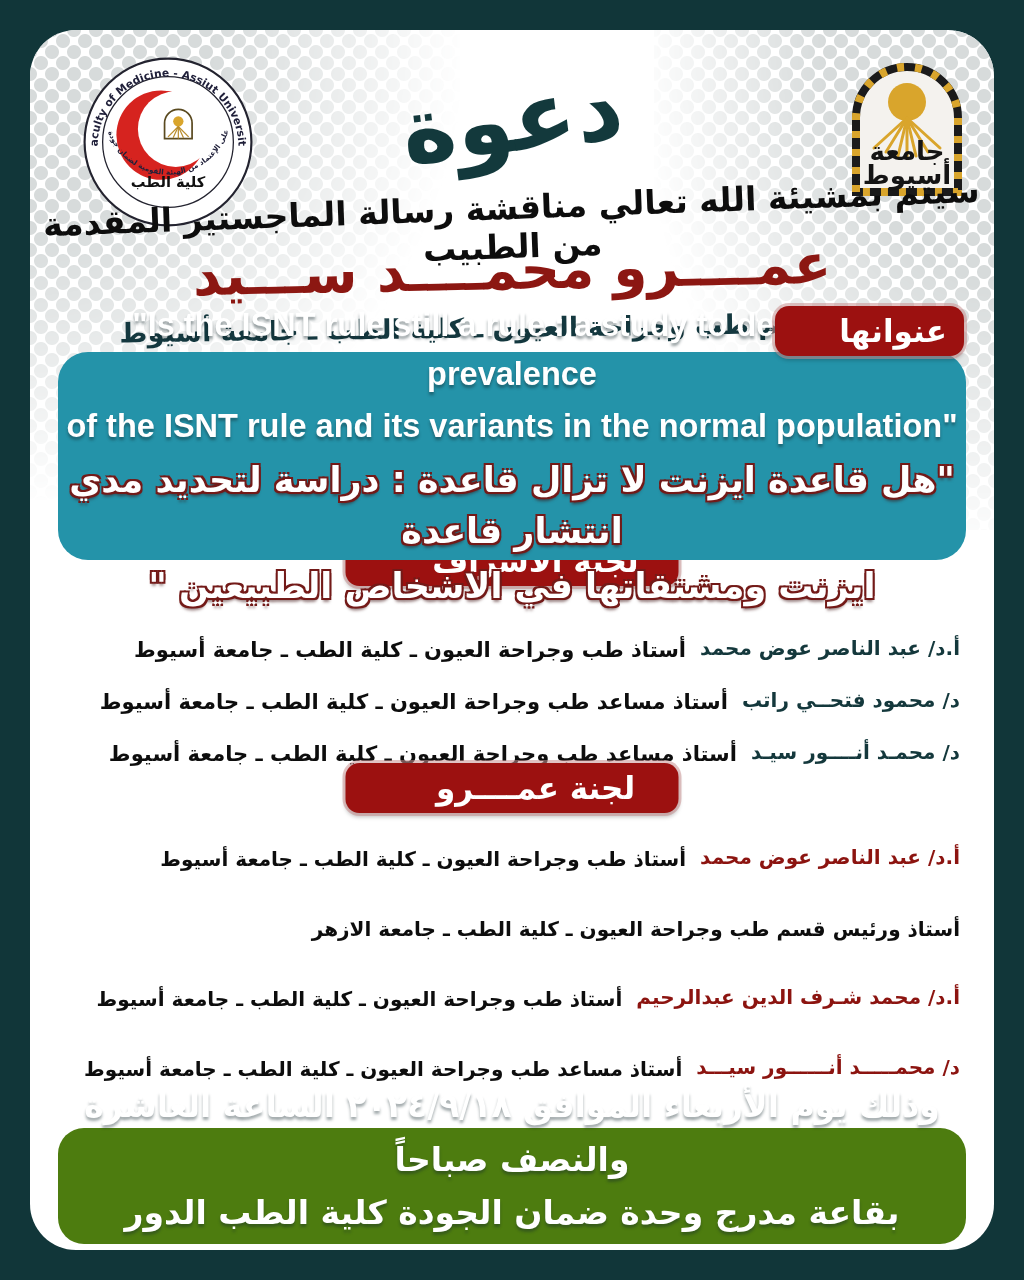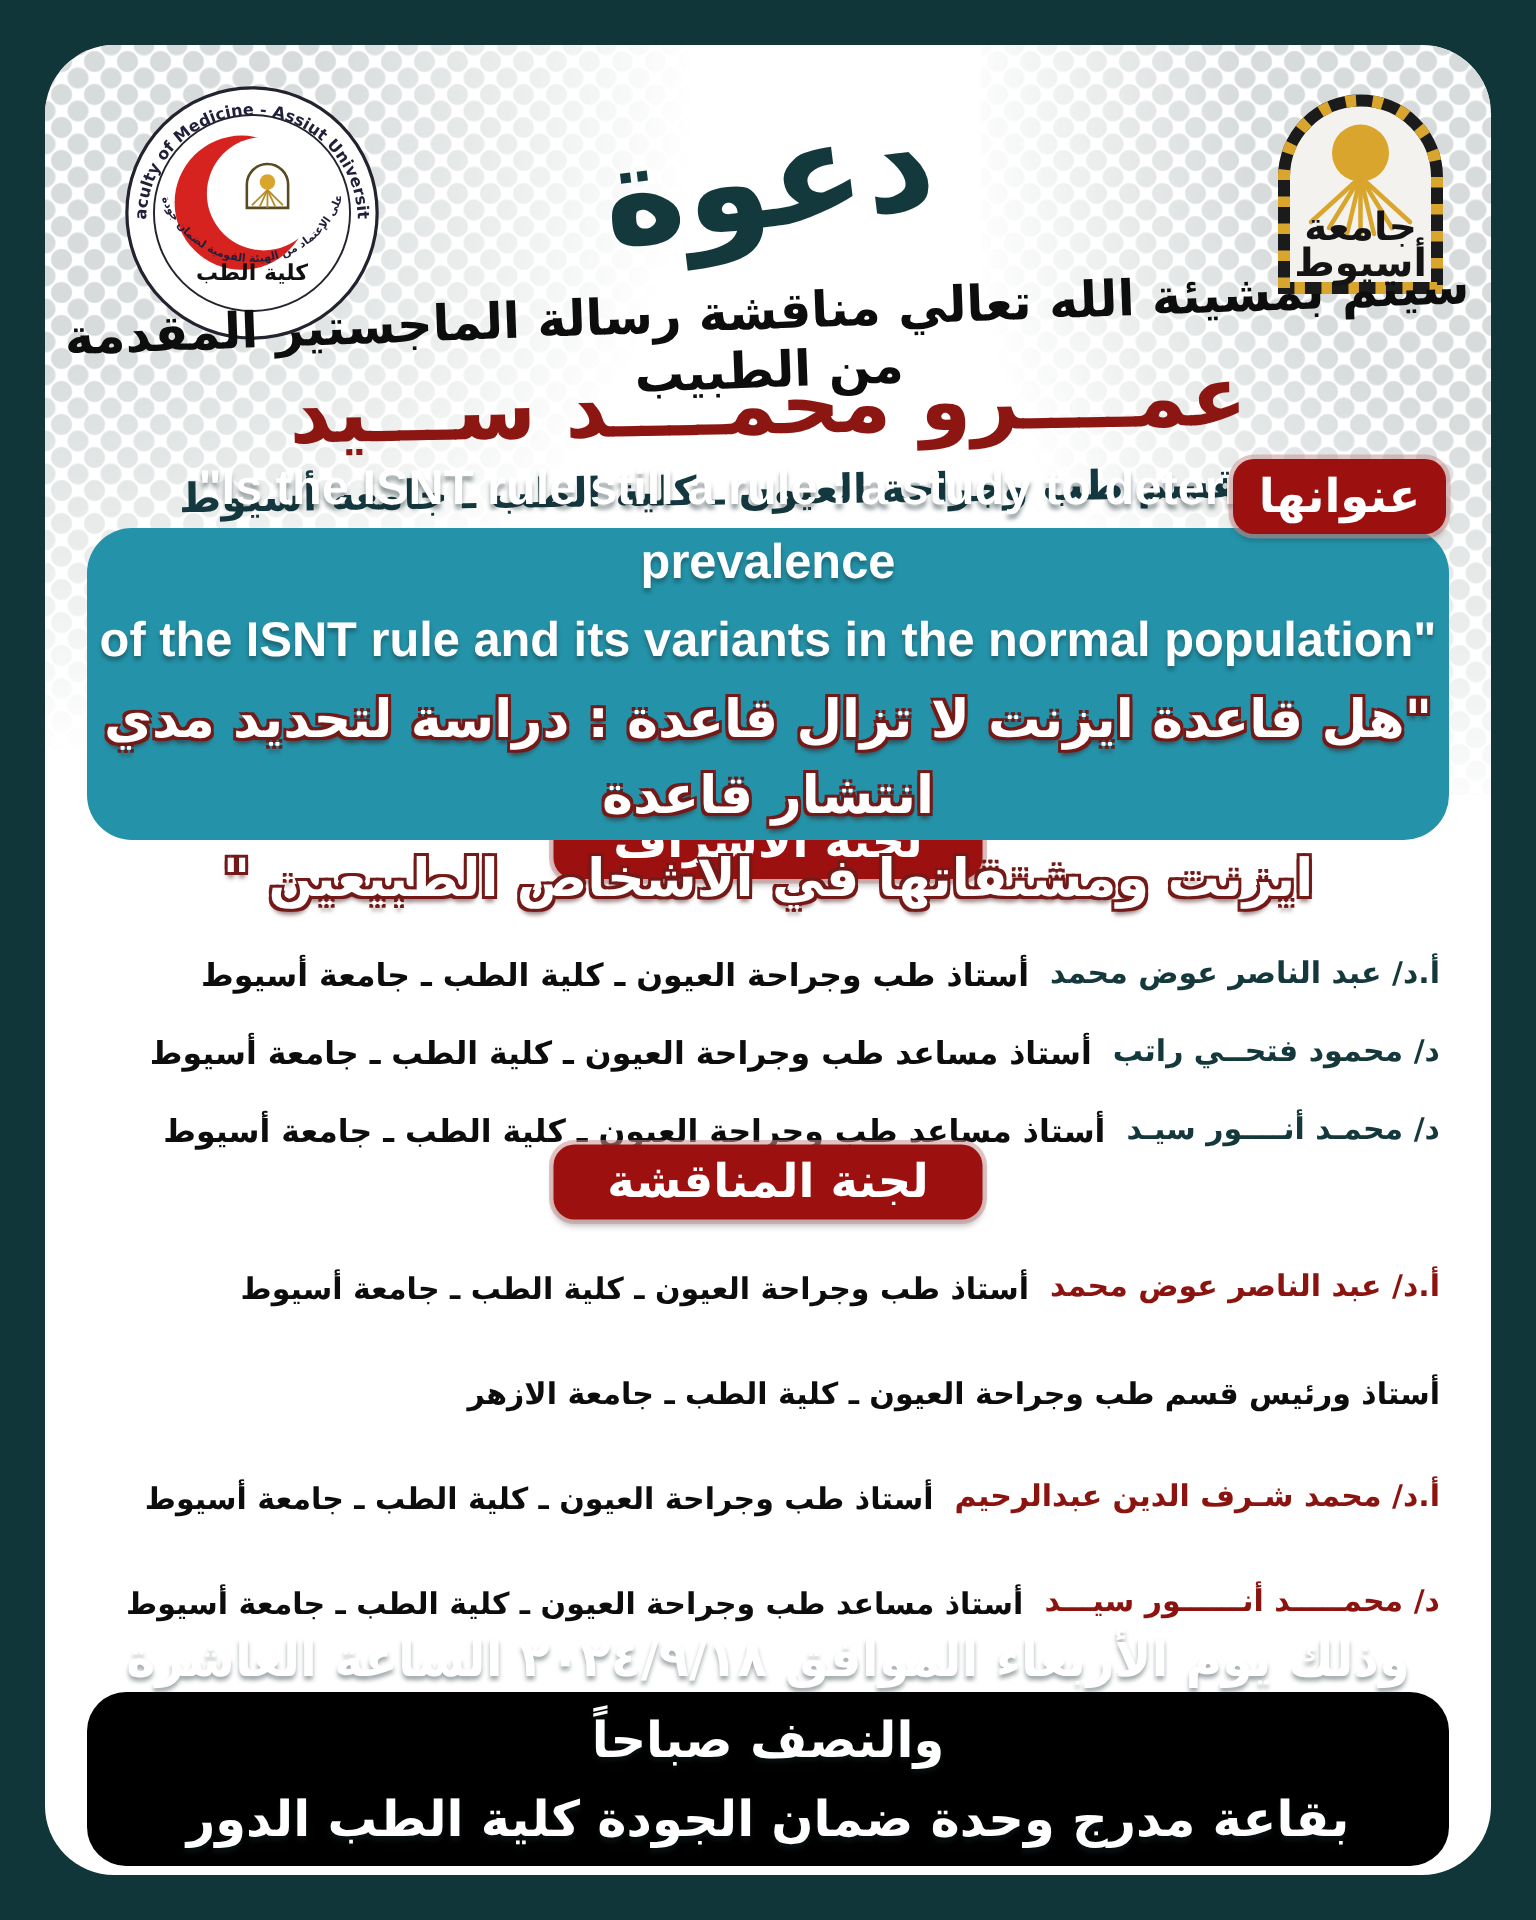--- a/index.html
+++ b/index.html
@@ -48,21 +48,21 @@
     transform:rotate(-1.1deg);direction:rtl;
   }
   .candidate-title{
     position:absolute;left:0;top:282px;width:100%;text-align:center;
     font-size:27px;font-weight:bold;color:#14383f;
     transform:rotate(-0.8deg);direction:rtl;
   }
   .badge{
     background:#9c1110;color:#ffffff;font-weight:bold;direction:rtl;
     display:flex;align-items:center;justify-content:center;
-    border-radius:14px;box-shadow:0 0 0 3px rgba(201,146,146,.55),0 4px 4px rgba(0,0,0,.25);
+    border-radius:14px;box-shadow:0 0 0 3px rgba(201,146,146,.55),0 4px 4px rgba(0,0,0,.25);padding-left:47px;
   }
   .badge-title{
     position:absolute;right:30px;top:276px;width:142px;height:50px;font-size:31px;z-index:3;
   }
   .title-box{
     position:absolute;left:28px;top:322px;width:908px;height:208px;
     background:#2493a9;border-radius:30px;z-index:2;
     display:flex;flex-direction:column;justify-content:center;gap:4px;
   }
   .title-en{
@@ -87,21 +87,21 @@
   .member-row{display:flex;align-items:center;gap:14px;}
   .rows-supervision .member-row{height:52px;}
   .rows-discussion .member-row{height:70px;}
   .member-name{font-size:20px;font-weight:bold;white-space:nowrap;}
   .rows-supervision .member-name{color:#14383c;}
   .rows-discussion .member-name{color:#8c1410;}
   .member-title{font-size:21px;font-weight:bold;color:#0d0d0d;white-space:nowrap;padding-top:4px;}
   .rows-discussion .member-title{font-size:20px;}
   .footer-box{
     position:absolute;left:28px;top:1098px;width:908px;height:116px;
-    background:#000000;border-radius:26px;
+    background:#4d7c0f;border-radius:26px;
     display:flex;flex-direction:column;justify-content:center;
   }
   .footer-line{
     text-align:center;color:#ffffff;font-weight:bold;font-size:33px;line-height:1.62;direction:rtl;
     text-shadow:0 3px 3px rgba(20,40,45,.4);
   }
   svg text{font-family:"DejaVu Sans",sans-serif;}
 </style>
 </head>
 <body>
@@ -183,21 +183,21 @@
     <div class="member-row">
       <span class="member-name">د/ محمود فتحــي راتب</span>
       <span class="member-title">أستاذ مساعد طب وجراحة العيون ـ كلية الطب ـ جامعة أسيوط</span>
     </div>
     <div class="member-row">
       <span class="member-name">د/ محمـد أنــــور سيـد</span>
       <span class="member-title">أستاذ مساعد طب وجراحة العيون ـ كلية الطب ـ جامعة أسيوط</span>
     </div>
   </div>
 
-  <div class="badge badge-committee badge-discussion">لجنة المناقشة</div>
+  <div class="badge badge-committee badge-discussion">لجنة عمــــرو</div>
   <div class="rows rows-discussion">
     <div class="member-row">
       <span class="member-name">أ.د/ عبد الناصر عوض محمد</span>
       <span class="member-title">أستاذ طب وجراحة العيون ـ كلية الطب ـ جامعة أسيوط</span>
 
     </div>
     <div class="member-row">
       <span class="member-title">أستاذ ورئيس قسم طب وجراحة العيون ـ كلية الطب ـ جامعة الازهر</span>
 
     </div>

